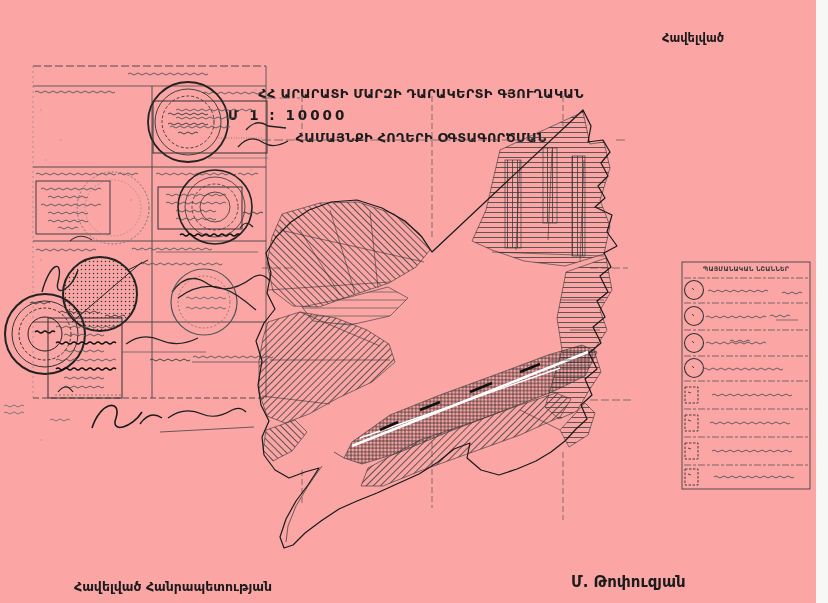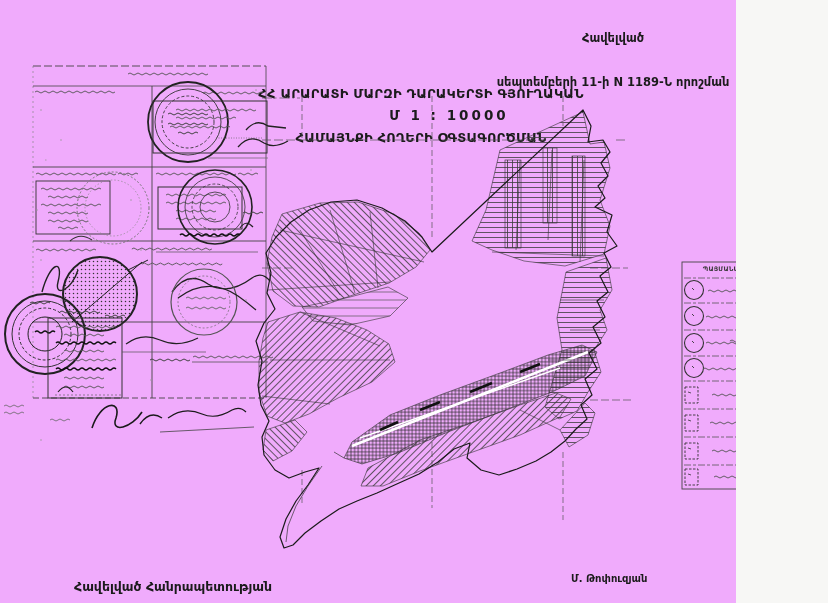--- a/index.html
+++ b/index.html
@@ -1,35 +1,34 @@
 <!DOCTYPE html>
 <html><head>
 <meta charset="utf-8">
 <style>
   html,body{margin:0;padding:0;}
   body{width:828px;height:603px;background:#f7f7f5;font-family:"DejaVu Sans",sans-serif;}
-  #page{position:relative;width:736px;height:603px;background:#f0abfc;overflow:hidden;color:#1b1b1b;}
+  #page{position:relative;width:816px;height:603px;background:#fca5a5;overflow:hidden;color:#1b1b1b;}
   .txt{position:absolute;font-weight:bold;color:#1b1b1b;white-space:pre;}
   #appendix{top:2px;right:2px;width:242px;text-align:center;font-size:11.5px;line-height:14.5px;}
   #maintitle{top:58px;left:228px;width:386px;text-align:center;font-size:13px;line-height:14.5px;letter-spacing:.2px;}
-  #scale{top:107px;left:228px;width:386px;text-align:center;font-size:13.5px;letter-spacing:3px;margin-left:28px;}
+  #scale{top:107px;left:228px;width:386px;text-align:left;font-size:13.5px;letter-spacing:3px;}
   #footleft{top:546px;left:74px;font-size:12.5px;line-height:16.5px;text-align:left;}
-  #signatory{top:573px;left:571px;font-size:10px;}
+  #signatory{top:573px;left:571px;font-size:15px;}
   #legendtitle{top:265px;left:683px;width:126px;text-align:center;font-size:6.3px;color:#3a3a3a;
                filter:blur(.3px);letter-spacing:.2px;}
   svg{position:absolute;top:0;left:0;}
 </style>
 </head>
 <body>
 
 <div id="page">
 
   <div class="txt" id="appendix">
     <div>Հավելված</div>
-    <div>սեպտեմբերի 11-ի N 1189-Ն որոշման</div>
   </div>
 
   <div class="txt" id="maintitle">
     <div>ՀՀ ԱՐԱՐԱՏԻ ՄԱՐԶԻ ԴԱՐԱԿԵՐՏԻ ԳՅՈՒՂԱԿԱՆ</div>
     <div>ՀԱՄԱՅՆՔԻ ՀՈՂԵՐԻ ՕԳՏԱԳՈՐԾՄԱՆ</div>
   </div>
 
   <div class="txt" id="scale">Մ 1 : 10000</div>
 
   <div class="txt" id="footleft">

